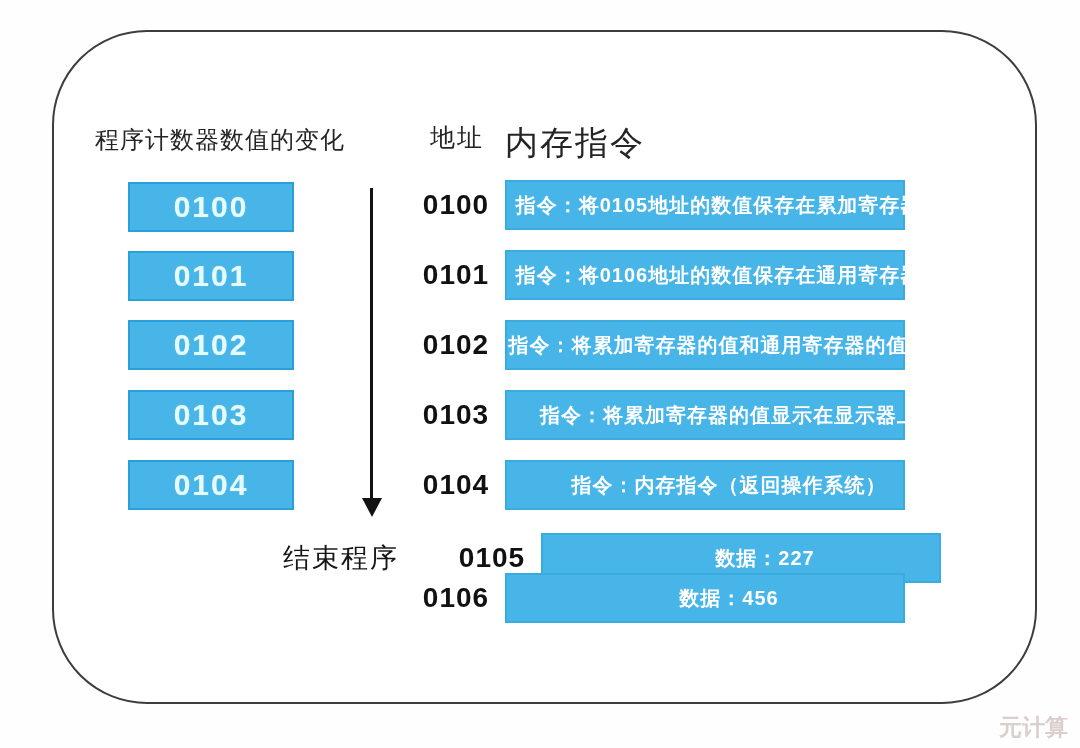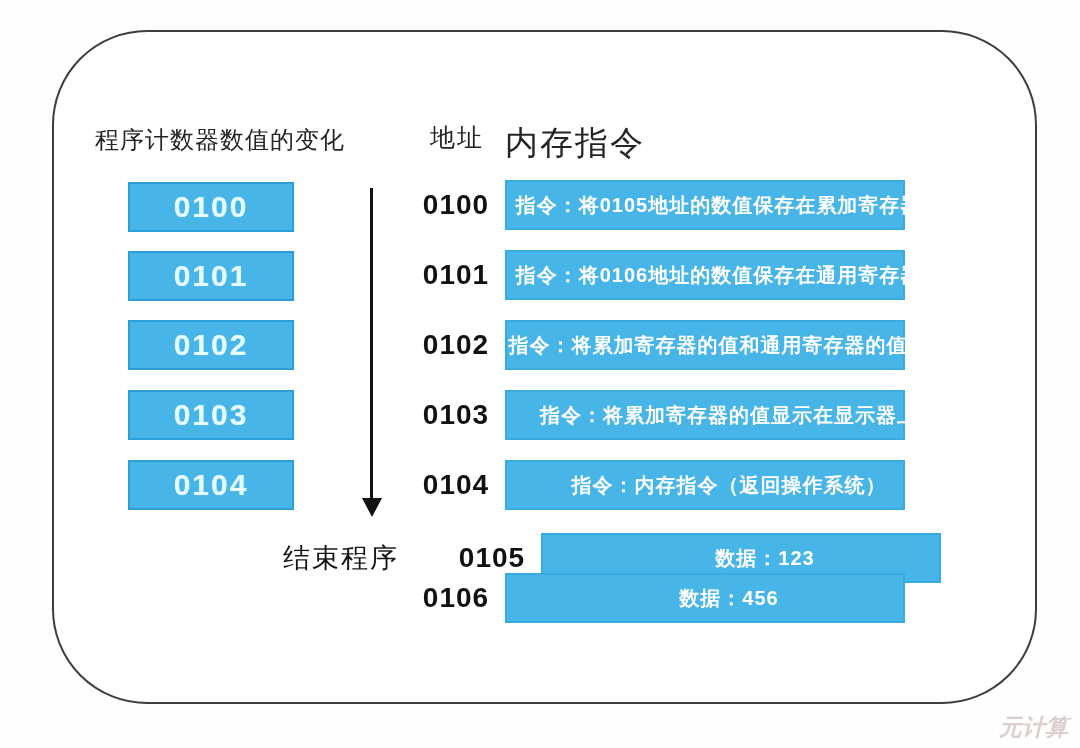--- a/index.html
+++ b/index.html
@@ -55,21 +55,21 @@
     display:flex;align-items:center;justify-content:center;
     color:#fff;font-size:20px;font-weight:bold;letter-spacing:1px;
     white-space:nowrap;
     padding-left:48px;
   }
   .r1{top:180px;}.r2{top:250px;}.r3{top:320px;}.r4{top:390px;}
   .r5{top:460px;}.r6{top:533px;margin-left:36px;}.r7{top:573px;}
 
   .watermark{
     position:absolute;left:999px;top:712px;font-size:23px;font-weight:bold;
-    color:var(--watermark,#dbcecd);white-space:nowrap;font-style:italic;
+    color:var(--watermark,#dbcecd);white-space:nowrap;
   }
 </style>
 </head>
 <body>
 
 <div class="frame"></div>
 
 <div class="hdr hdr-left">程序计数器数值的变化</div>
 <div class="hdr hdr-addr">地址</div>
 <div class="hdr hdr-mem">内存指令</div>
@@ -93,18 +93,18 @@
 <div class="addr-cell r3">0102</div>
 <div class="mem-bar r3">指令：将累加寄存器的值和通用寄存器的值相加</div>
 
 <div class="addr-cell r4">0103</div>
 <div class="mem-bar r4">指令：将累加寄存器的值显示在显示器上</div>
 
 <div class="addr-cell r5">0104</div>
 <div class="mem-bar r5">指令：内存指令（返回操作系统）</div>
 
 <div class="addr-cell r6">0105</div>
-<div class="mem-bar r6">数据：123</div>
+<div class="mem-bar r6">数据：227</div>
 
 <div class="addr-cell r7">0106</div>
 <div class="mem-bar r7">数据：456</div>
 
 <div class="watermark">元计算</div>
 
 </body></html>

